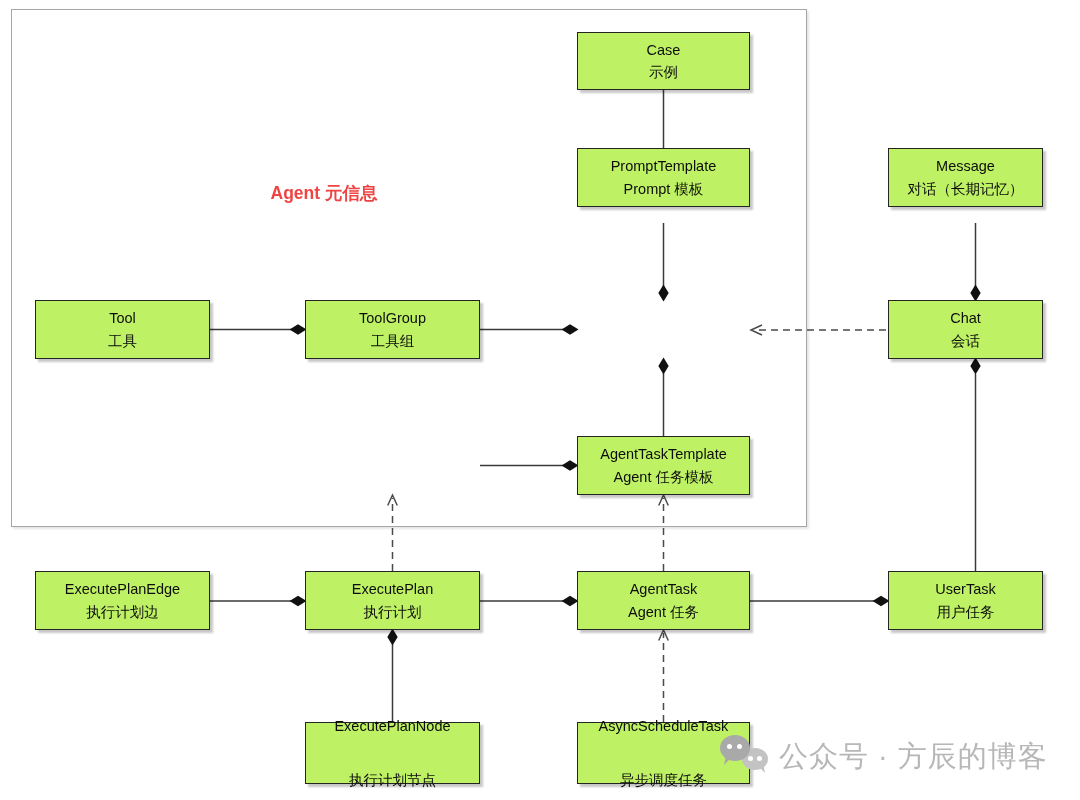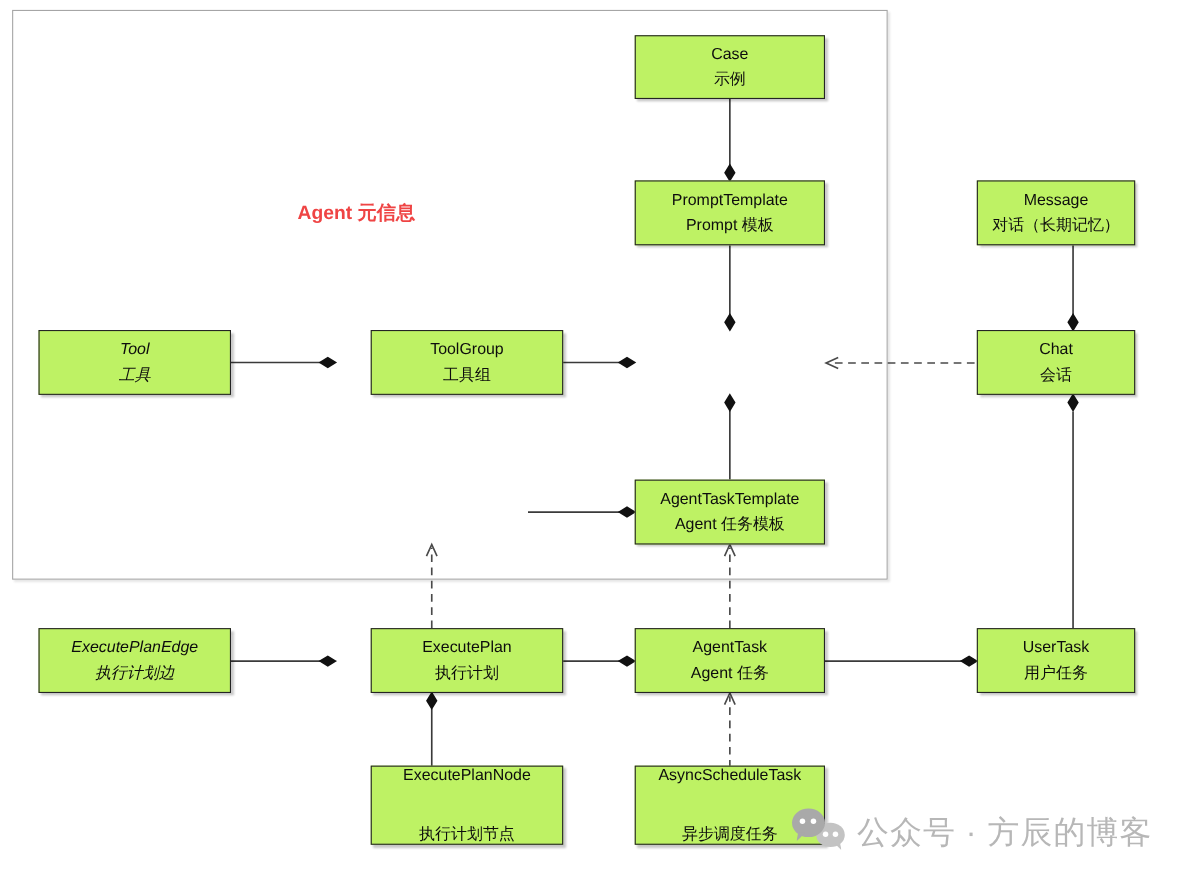--- a/index.html
+++ b/index.html
@@ -18,30 +18,30 @@
   }
   svg.wires { position:absolute; left:0; top:0; z-index:2; }
   .node {
     position:absolute; z-index:3; box-sizing:border-box;
     background:#bef264; border:1.5px solid #242424;
     box-shadow:2.5px 2.5px 2px rgba(0,0,0,0.22);
     display:flex; flex-direction:column; align-items:center; justify-content:center;
     font-size:14.5px; line-height:1.55; color:#0d0d0d; text-align:center;
   }
   
-  .col-a { left:35px;  width:175px;font-style:italic; }
-  .col-b { left:305px; width:175px;margin-left:32px; }
+  .col-a { left:35px;  width:175px; }
+  .col-b { left:305px; width:175px; }
   .col-c { left:577px; width:173px; }
-  .col-d { left:888px; width:144px; }
+  .col-d { left:888px; width:155px; }
   .row-1 { top:32px;  height:58px; }
-  .row-2 { top:164px; height:59px;justify-content:center; }
+  .row-2 { top:148px; height:59px;justify-content:center; }
   .row-3 { top:300px; height:59px; }
   .row-4 { top:436px; height:59px; }
   .row-5 { top:571px; height:59px;text-align:right; }
-  .row-6 { top:696px; height:72px;gap:32px; }
+  .row-6 { top:722px; height:62px;gap:32px; }
 
   .watermark { position:absolute; z-index:4; }
   .wm-text {
     position:absolute; left:779px; top:737px; font-size:29px;
     color:#b7b7b7; letter-spacing:1px; white-space:nowrap;
   }
   .wm-icon { position:absolute; left:720px; top:735px; width:52px; height:42px; }
   .wm-bubble1 { position:absolute; left:0; top:0; width:30px; height:26px;
     background:#a9a9a9; border-radius:50%; }
   .wm-bubble1:after { content:""; position:absolute; left:4px; bottom:-4px;

